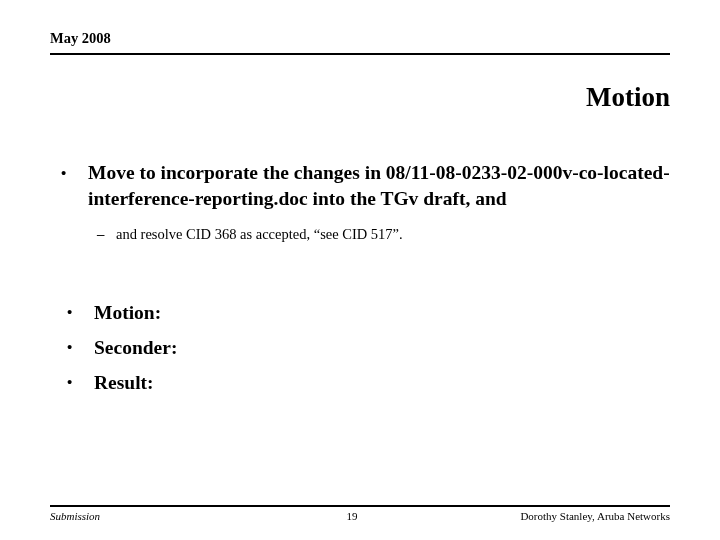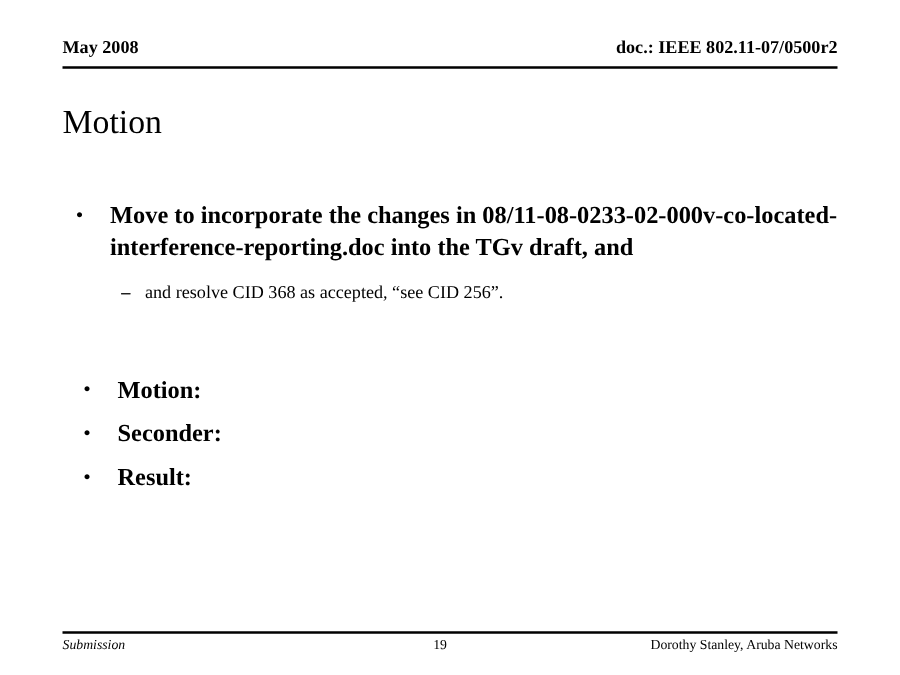--- a/index.html
+++ b/index.html
@@ -41,23 +41,23 @@
     line-height: 17px;
     white-space: nowrap;
   }
 
   
   .title {
     position: absolute;
     left: 50px;
     top: 80px;
     width: 620px;
-    text-align: left;
+    text-align: right;
     font-size: 27px;
-    font-weight: normal;
+    font-weight: bold;
     line-height: 34px;
   }
 
   
   .body-area {
     position: absolute;
     left: 50px;
     top: 160px;
     width: 625px;
   }
@@ -146,39 +146,38 @@
     margin-left: 27px;
   }
 </style>
 </head>
 <body>
 
 <div class="slide">
 
   <div class="header">
     <div class="header-date">May 2008</div>
-    <div class="header-doc">doc.: IEEE 802.11-07/0500r2</div>
   </div>
 
   <div class="title">Motion</div>
 
   <div class="body-area">
 
     <div class="bullet-l1">
       <span class="marker">•</span>
       <span>Move to incorporate the changes in 08/11-08-0233-02-000v-co-located-interference-reporting.doc  into the TGv draft, and</span>
     </div>
 
     <div class="sub-group">
       <div class="bullet-l2">
         <span class="marker">–</span>
       </div>
       <div class="bullet-l2">
         <span class="marker">–</span>
-        <span>and resolve CID 368 as accepted, “see CID 256”.</span>
+        <span>and resolve CID 368 as accepted, “see CID 517”.</span>
       </div>
     </div>
 
     <div class="motion-list">
       <div class="bullet-l1">
         <span class="marker">•</span>
         <span>Motion:</span>
       </div>
       <div class="bullet-l1">
         <span class="marker">•</span>

